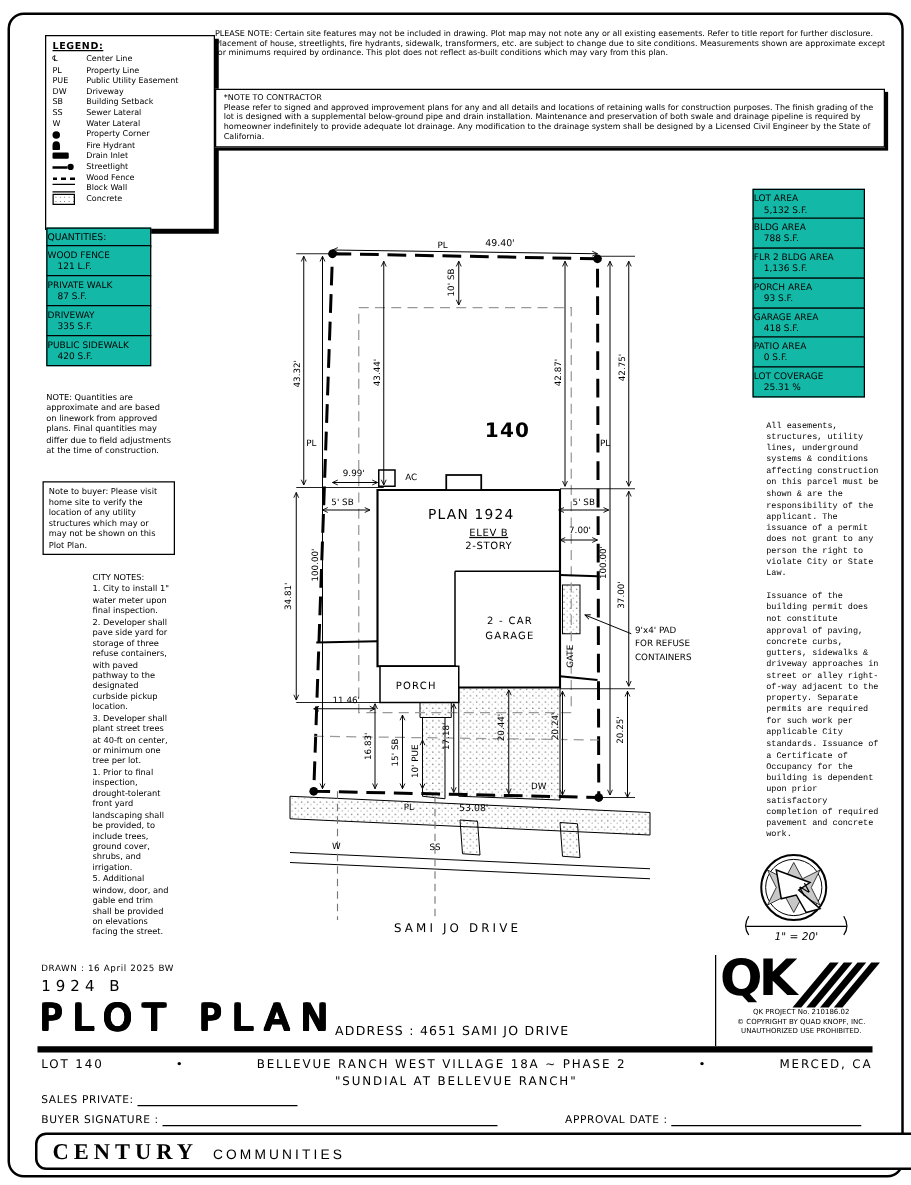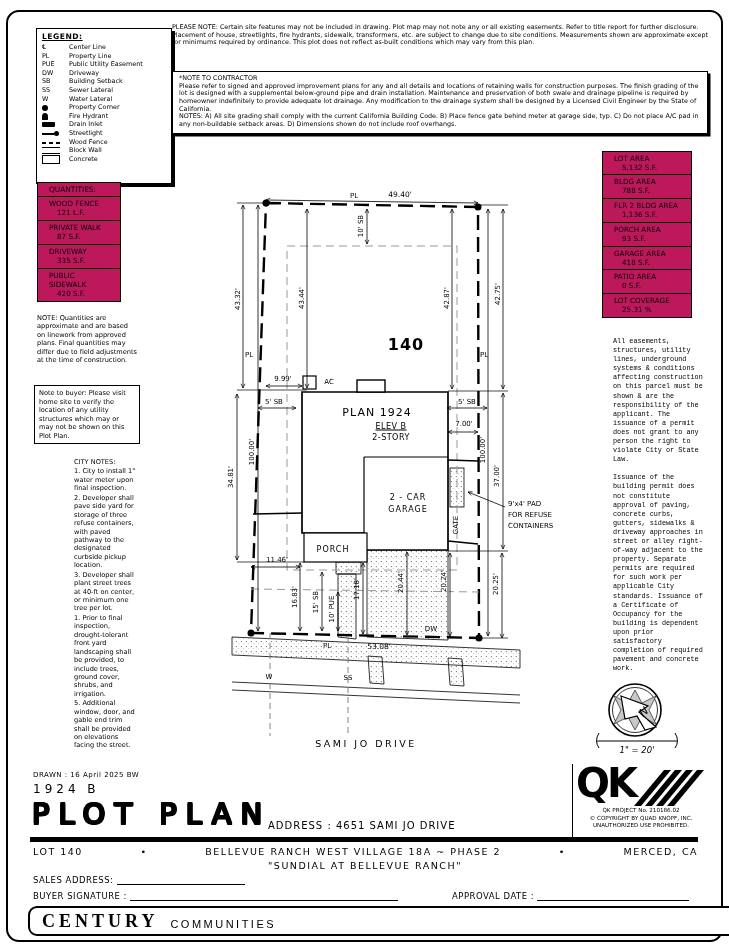--- a/index.html
+++ b/index.html
@@ -29,21 +29,21 @@
   .ic-wall{width:18px;height:5px;border-top:1.6px solid #000;border-bottom:1.6px solid #000;margin-top:1px;}
   .ic-conc{width:16px;height:7px;border:1px solid #000;
            background:radial-gradient(#555 18%,transparent 22%) 0 0/3.5px 3.5px;}
 
   .top-note{left:172px;top:24px;width:537px;font-size:6.4px;line-height:1.2;}
   .contractor{left:172px;top:71px;width:522px;border:1.6px solid #000;box-shadow:2.5px 2.5px 0 #000;
               background:#fff;padding:3px 6px 4px;font-size:6.4px;line-height:1.2;}
   .contractor p{margin:0;}
 
   .qtable{left:37px;top:183px;width:84px;font-size:7.2px;}
-  .qcell{border:1.3px solid #000;margin-top:-1.3px;padding:2px 11px 3px;background:#be185d;}
+  .qcell{border:1.3px solid #000;margin-top:-1.3px;padding:2px 0 3px;background:#14b8a6;}
   .qname{display:block;}
   .qval{display:block;padding-left:8px;}
   .qhead{font-size:7.4px;}
 
   .quant-note{left:37px;top:314px;width:100px;font-size:6.6px;line-height:1.28;}
   .buyer-note{left:34px;top:385px;width:96px;border:1.3px solid #000;padding:3px 4px;font-size:6.6px;line-height:1.3;background:#fff;}
   .city-notes{left:34px;top:458px;width:104px;font-size:6.6px;line-height:1.28;}
   .city-notes p{margin:0 0 1px 0;padding-left:40px;}
 
   .atable{left:602px;top:152px;width:90px;font-size:7.2px;}
@@ -265,21 +265,20 @@
     <div class="legend-row">
         <span class="legend-sym"><span class="ic ic-conc"></span></span>
         <span class="legend-lbl">Concrete</span>
       </div>
   </div>
 
   <div class="ui top-note">PLEASE NOTE:  Certain site features may not be included in drawing. Plot map may not note any or all existing easements. Refer to title report for further disclosure. Placement of house, streetlights, fire hydrants, sidewalk, transformers, etc. are subject to change due to site conditions. Measurements shown are approximate except for minimums required by ordinance. This plot does not reflect as-built conditions which may vary from this plan.</div>
   <div class="ui contractor">
     <p>*NOTE TO CONTRACTOR</p>
     <p>Please refer to signed and approved improvement plans for any and all details and locations of retaining walls for construction purposes. The finish grading of the lot is designed with a supplemental below-ground pipe and drain installation. Maintenance and preservation of both swale and drainage pipeline is required by homeowner indefinitely to provide adequate lot drainage. Any modification to the drainage system shall be designed by a Licensed Civil Engineer by the State of California.</p>
-    <p>NOTES:  A) All site grading shall comply with the current California Building Code.  B) Place fence gate behind meter at garage side, typ. C) Do not place A/C pad in any non-buildable setback areas.  D) Dimensions shown do not include roof overhangs.</p>
   </div>
 
   <div class="ui qtable">
     <div class="qcell qhead">QUANTITIES:</div>
     <div class="qcell">
         <span class="qname">WOOD FENCE</span>
         <span class="qval">121 L.F.</span>
       </div>
     <div class="qcell">
         <span class="qname">PRIVATE WALK</span>
@@ -405,21 +404,21 @@
     <span>•</span>
       <span class="sp"></span>
     <span>BELLEVUE RANCH WEST VILLAGE 18A ~ PHASE 2</span>
       <span class="sp"></span>
     <span>•</span>
       <span class="sp"></span>
     <span>MERCED, CA</span>
   </div>
   <div class="ui subdiv">"SUNDIAL AT BELLEVUE RANCH"</div>
   <div class="ui sig sales">
-    <span>SALES ADDRESS:</span>
+    <span>SALES PRIVATE:</span>
     <span class="ul" style="width:128px"></span>
   </div>
   <div class="ui sig buyer">
     <span>BUYER SIGNATURE :</span>
     <span class="ul" style="width:268px"></span>
   </div>
   <div class="ui sig approval">
     <span>APPROVAL DATE :</span>
     <span class="ul" style="width:152px"></span>
   </div>

